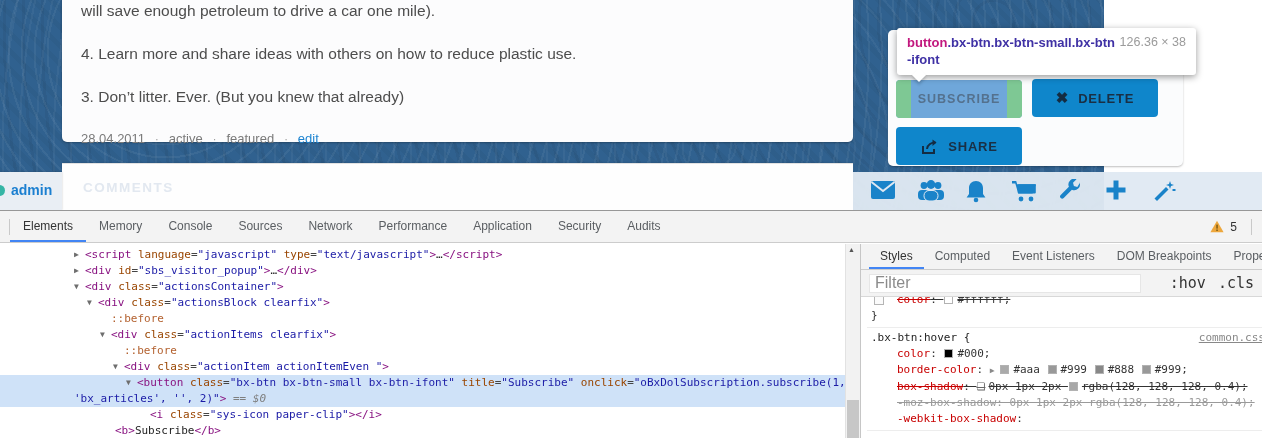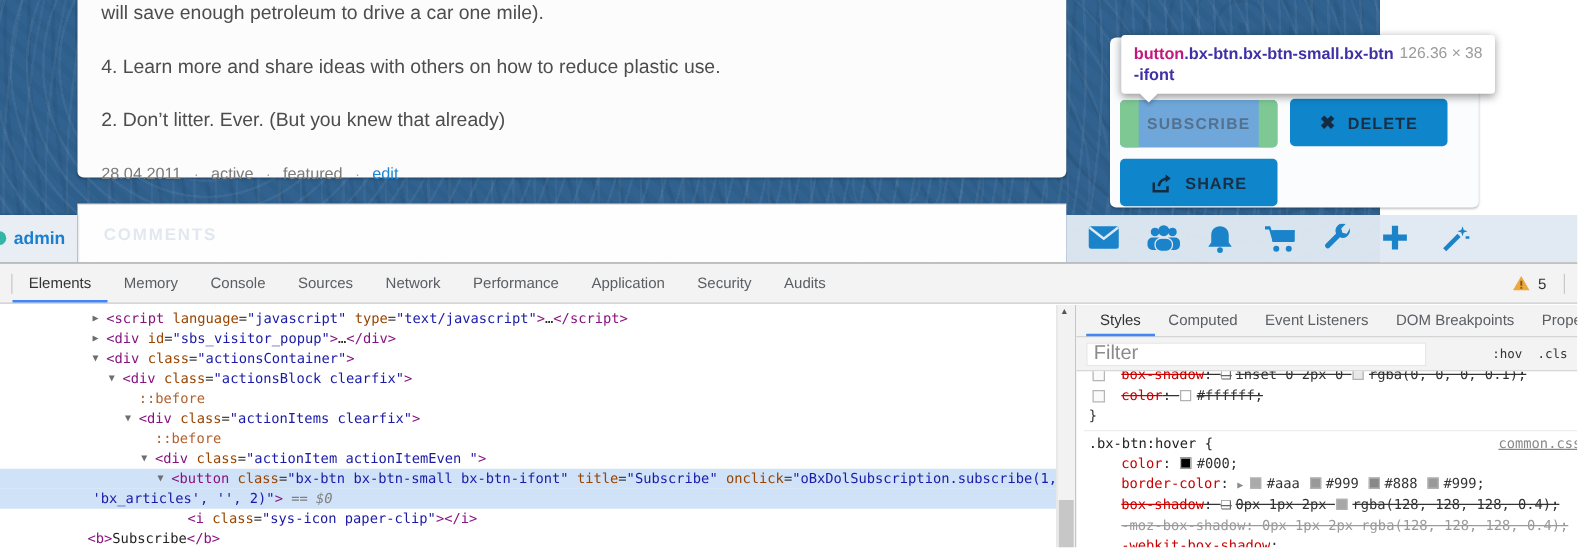--- a/index.html
+++ b/index.html
@@ -104,21 +104,21 @@
   #el-scroll-up { position:absolute; top:2px; left:2px; font-size:7px; color:#555; cursor:pointer; }
   #el-scroll-thumb { position:absolute; bottom:0; left:1px; width:12px; height:38px; background:#c7c7c7; cursor:pointer; }
   
   #styles-panel { flex:1; border-left:1px solid #c6c6c6; overflow:hidden; }
   #st-tabbar { height:26px; background:#f3f3f3; border-bottom:1px solid #ccc; display:flex; align-items:center; font-size:12px; color:#5a5e62; padding-left:8px; white-space:nowrap; }
   .st-tab { padding:0 11px; height:25px; line-height:25px; cursor:pointer; }
   .st-tab.selected { color:#333; border-bottom:2px solid #4285f4; }
   #st-filterrow { height:27px; background:#f3f3f3; border-bottom:1px solid #d8d8d8; display:flex; align-items:center; padding:0 6px 0 8px; }
   #st-filter { width:272px; height:19px; border:1px solid #e6e6e6; font-size:16px; padding:0 5px; color:#333; font-family:"Liberation Sans",sans-serif; }
   #st-filter::placeholder { color:#8b8b8b; }
-  #st-toggles { margin-left:auto; font-family:"DejaVu Sans Mono", monospace; font-size:10px; color:#333; display:flex; gap:12px; padding-right:2px; }
+  #st-toggles { margin-left:auto; font-family:"DejaVu Sans Mono", monospace; font-size:15px; color:#333; display:flex; gap:12px; padding-right:2px; }
   #st-toggles span { cursor:pointer; }
   #st-content { font-family:"DejaVu Sans Mono", monospace; font-size:11px; padding:0 0 0 6px; overflow:hidden; height:143px; }
   .rule { border-bottom:1px solid #ededed; padding:2px 0 3px 0; }
   .rule.clipped { margin-top:-7px; }
   .rule-head { display:flex; padding-left:4px; line-height:16px; color:#222; }
   .css-link { margin-left:auto; color:#888; text-decoration:underline; white-space:nowrap; margin-right:-3px; cursor:pointer; }
   .sline { position:relative; min-height:16px; line-height:16px; white-space:pre; padding-left:30px; }
   .sline .cb { position:absolute; left:7px; top:3px; width:10px; height:10px; border:1px solid #b5b5b5; background:#fbfbfb; cursor:pointer; }
   .p-prop { color:#c80000; }
   .p-pl { color:#333; }
@@ -132,21 +132,21 @@
   svg { display:block; }
 </style>
 </head>
 <body>
 
 <div id="webpage">
 
   <div id="article-card">
     <p>will save enough petroleum to drive a car one mile).</p>
     <p>4. Learn more and share ideas with others on how to reduce plastic use.</p>
-    <p>2. Don’t litter. Ever. (But you knew that already)</p>
+    <p>3. Don’t litter. Ever. (But you knew that already)</p>
     <div class="meta-row">
       <span>28.04.2011</span><span class="dot">·</span><span>active</span><span class="dot">·</span><span>featured</span><span class="dot">·</span><span class="edit-link">edit</span>
     </div>
   </div>
 
   <div id="right-card">
     <div class="bx-button" id="btn-subscribe">
       <span class="pad-strip pad-left"></span>
       <span>SUBSCRIBE</span>
       <span class="pad-strip pad-right"></span>
@@ -267,21 +267,21 @@
         <div class="tl" style="padding-left: 74px;"><span class="arw">▶</span><span class="c-tag">&lt;div </span><span class="c-attr">id</span><span class="c-eq">=</span><span class="c-val">"sbs_visitor_popup"</span><span class="c-tag">&gt;</span><span class="c-txt">…</span><span class="c-tag">&lt;/</span><span class="c-tag">div</span><span class="c-tag">&gt;</span></div>
         <div class="tl" style="padding-left: 74px;"><span class="arw">▼</span><span class="c-tag">&lt;div </span><span class="c-attr">class</span><span class="c-eq">=</span><span class="c-val">"actionsContainer"</span><span class="c-tag">&gt;</span></div>
         <div class="tl" style="padding-left: 87px;"><span class="arw">▼</span><span class="c-tag">&lt;div </span><span class="c-attr">class</span><span class="c-eq">=</span><span class="c-val">"actionsBlock clearfix"</span><span class="c-tag">&gt;</span></div>
         <div class="tl" style="padding-left: 111px;"><span class="c-pseudo">::before</span></div>
         <div class="tl" style="padding-left: 100px;"><span class="arw">▼</span><span class="c-tag">&lt;div </span><span class="c-attr">class</span><span class="c-eq">=</span><span class="c-val">"actionItems clearfix"</span><span class="c-tag">&gt;</span></div>
         <div class="tl" style="padding-left: 124px;"><span class="c-pseudo">::before</span></div>
         <div class="tl" style="padding-left: 113px;"><span class="arw">▼</span><span class="c-tag">&lt;div </span><span class="c-attr">class</span><span class="c-eq">=</span><span class="c-val">"actionItem actionItemEven "</span><span class="c-tag">&gt;</span></div>
         <div class="tl sel" style="padding-left: 126px;"><span class="arw">▼</span><span class="c-tag">&lt;button </span><span class="c-attr">class</span><span class="c-eq">=</span><span class="c-val">"bx-btn bx-btn-small bx-btn-ifont"</span><span class="c-attr"> title</span><span class="c-eq">=</span><span class="c-val">"Subscribe"</span><span class="c-attr"> onclick</span><span class="c-eq">=</span><span class="c-val">"oBxDolSubscription.subscribe(1,</span></div>
         <div class="tl sel" style="padding-left: 74px;"><span class="c-val">'bx_articles', '', 2)"</span><span class="c-tag">&gt;</span><span class="c-dollar"> == $0</span></div>
         <div class="tl" style="padding-left: 150px;"><span class="c-tag">&lt;i </span><span class="c-attr">class</span><span class="c-eq">=</span><span class="c-val">"sys-icon paper-clip"</span><span class="c-tag">&gt;</span><span class="c-tag">&lt;/</span><span class="c-tag">i</span><span class="c-tag">&gt;</span></div>
-        <div class="tl" style="padding-left: 70px;"><span class="c-tag">&lt;b&gt;</span><span class="c-txt">Subscribe</span><span class="c-tag">&lt;/</span><span class="c-tag">b</span><span class="c-tag">&gt;</span></div>
+        <div class="tl" style="padding-left: 115px;"><span class="c-tag">&lt;b&gt;</span><span class="c-txt">Subscribe</span><span class="c-tag">&lt;/</span><span class="c-tag">b</span><span class="c-tag">&gt;</span></div>
       </div>
     <div id="el-scrollbar">
       <span id="el-scroll-up">▲</span>
       <span id="el-scroll-thumb"></span>
     </div>
 
     <div id="styles-panel">
       <div id="st-tabbar">
           <span class="st-tab selected">Styles</span>
           <span class="st-tab">Computed</span>
@@ -291,21 +291,20 @@
         </div>
       <div id="st-filterrow">
         <input id="st-filter" placeholder="Filter" style="">
         <span id="st-toggles">
           <span>:hov</span>
           <span>.cls</span>
         </span>
       </div>
       <div id="st-content">
           <div class="rule clipped">
-            <div class="sline strike"><span class="cb"></span><span class="p-prop seg">box-shadow</span><span class="p-pl seg">: </span><span class="shadow-ic seg">❏</span><span class="p-sval seg">inset 0 2px 0 </span><span class="swatch" style="background: rgb(232, 232, 232);"></span><span class="p-sval seg">rgba(0, 0, 0, 0.1);</span></div>
             <div class="sline strike"><span class="cb"></span><span class="p-prop seg">color</span><span class="p-pl seg">: </span><span class="swatch" style="background: rgb(255, 255, 255);"></span><span class="p-sval seg">#ffffff;</span></div>
             <div class="close-brace">}</div>
           </div>
           <div class="rule">
             <div class="rule-head">
               <span>.bx-btn:hover {</span>
               <span class="css-link">common.css</span>
             </div>
             <div class="sline"><span class="p-prop seg">color</span><span class="p-pl seg">: </span><span class="swatch" style="background: rgb(0, 0, 0);"></span><span class="p-sval seg">#000;</span></div>
             <div class="sline"><span class="p-prop seg">border-color</span><span class="p-pl seg">: </span><span class="p-tri seg">▶ </span><span class="swatch" style="background: rgb(170, 170, 170);"></span><span class="p-sval seg">#aaa </span><span class="swatch" style="background: rgb(153, 153, 153);"></span><span class="p-sval seg">#999 </span><span class="swatch" style="background: rgb(136, 136, 136);"></span><span class="p-sval seg">#888 </span><span class="swatch" style="background: rgb(153, 153, 153);"></span><span class="p-sval seg">#999;</span></div>

